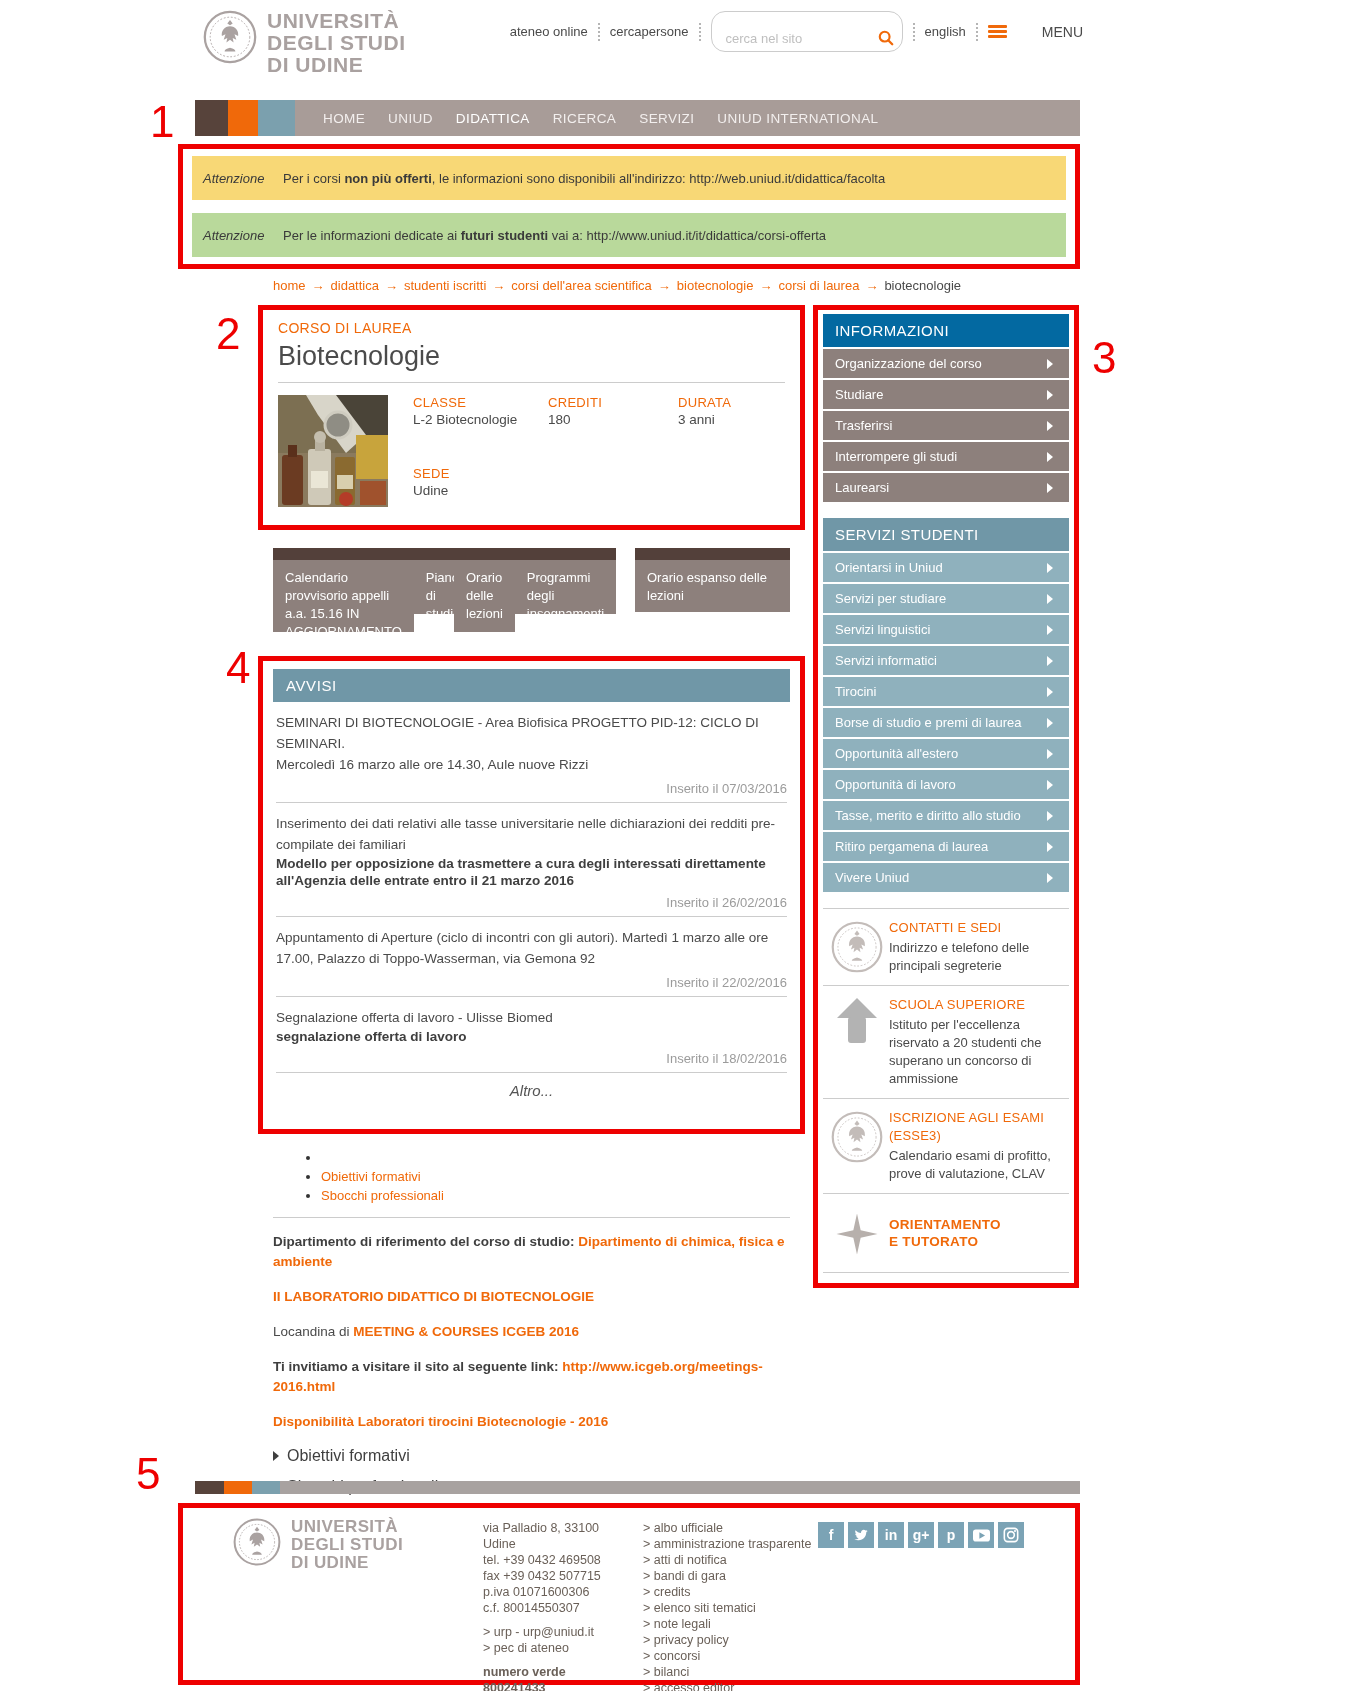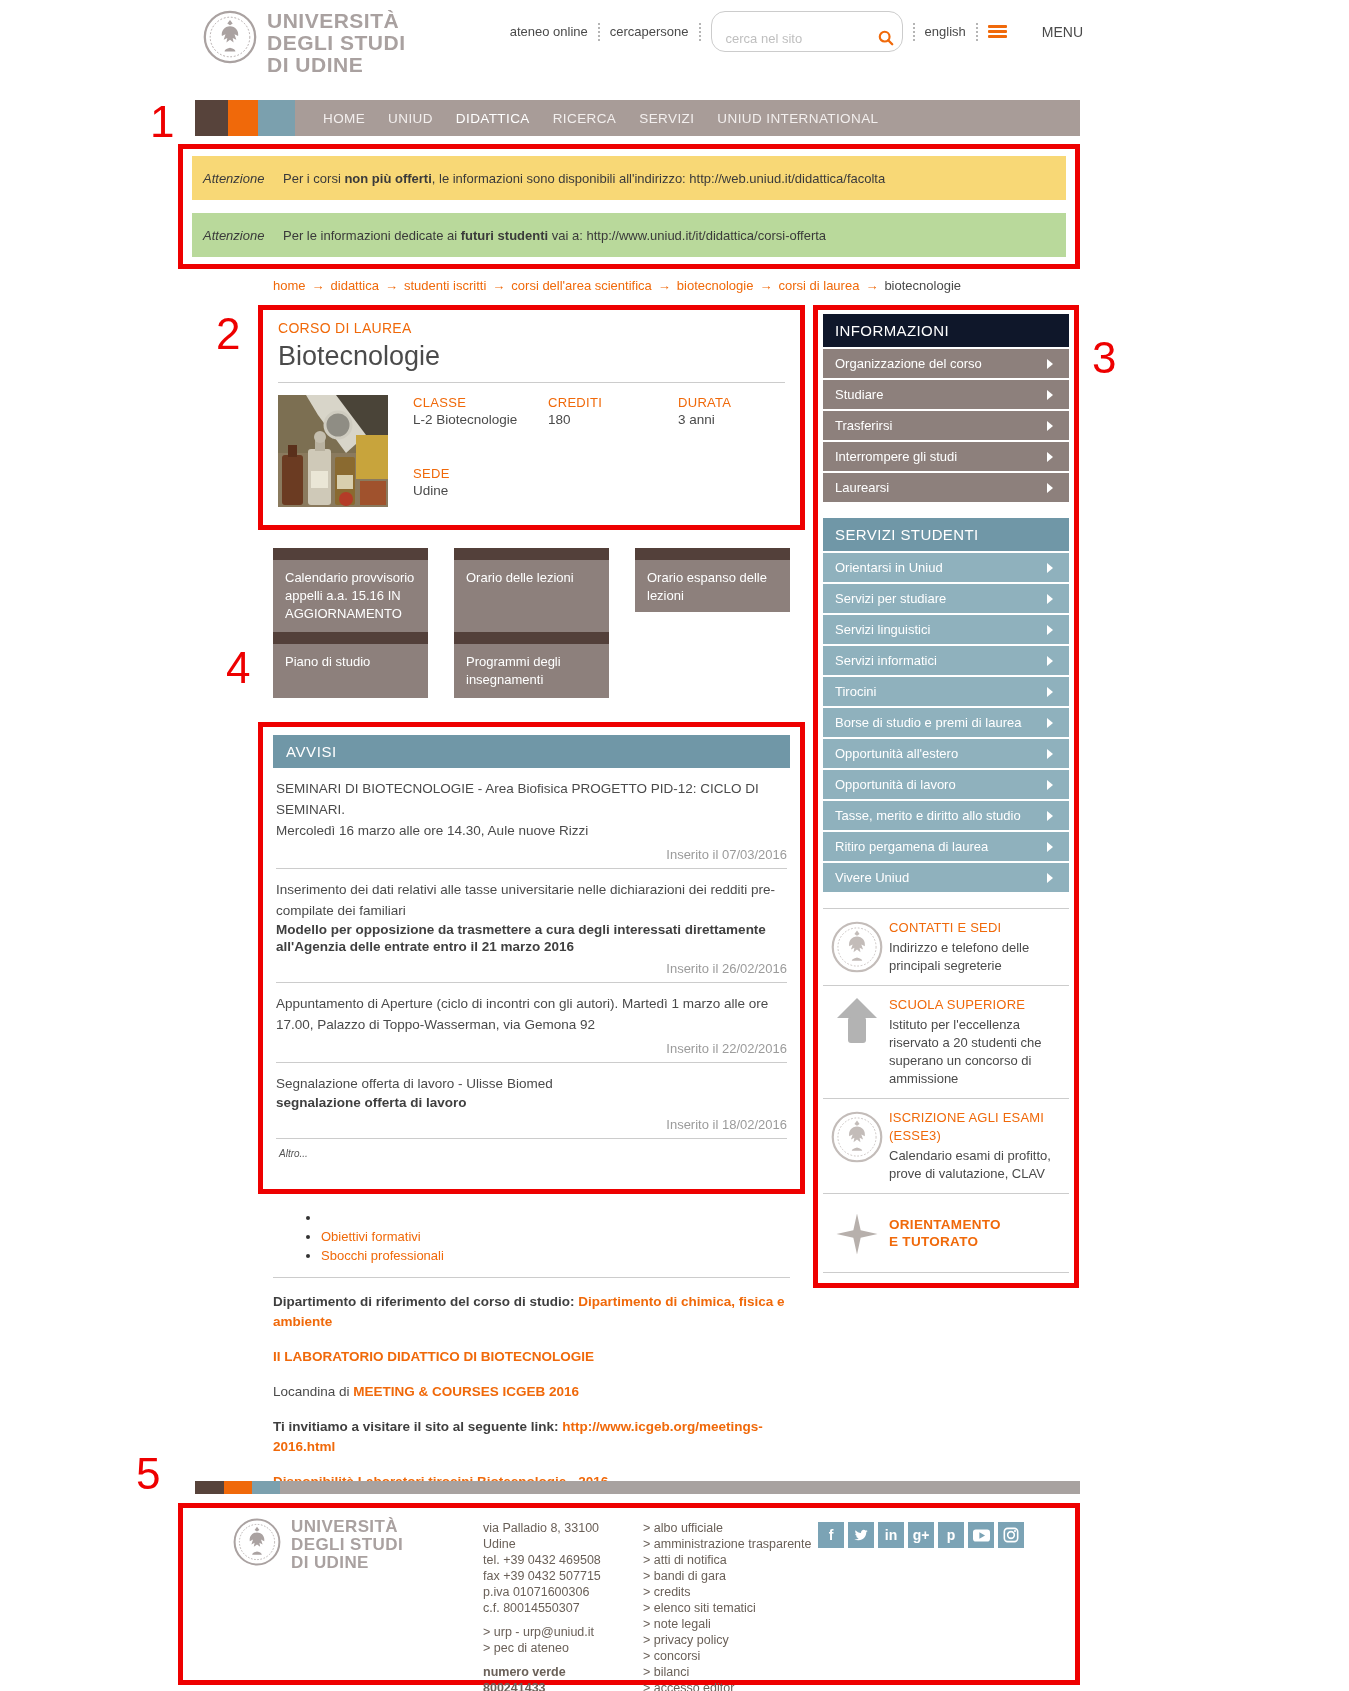--- a/index.html
+++ b/index.html
@@ -66,54 +66,54 @@
   .ctitle{font-size:27px;color:#4b4b4b;margin:5px 0 10px;}
   .rule{border:none;border-top:1px solid #ccc;margin:0;}
   .course-row{display:flex;margin-top:12px;}
   .photo{width:110px;height:112px;flex:none;}
   .fields{margin-left:25px;display:grid;grid-template-columns:135px 130px 140px;grid-row-gap:29px;}
   .fld .lab{color:#f0690a;font-size:13px;letter-spacing:.3px;}
   .fld .val{color:#4a4a4a;font-size:13.5px;margin-top:2px;}
 
   
   .tiles{margin:18px 0 0 15px;width:517px;display:flex;gap:26px;}
-  .tcol{width:155px;display:flex;flex-direction:column;}
+  .tcol{width:155px;display:flex;}
   .tile{cursor:pointer;}
   .tile .strip{height:12px;background:#53403a;}
   .tile .body{background:#8d807c;color:#fff;font-size:13px;line-height:18px;padding:9px 12px 10px;}
   .tile.h1 .body{height:53px;}
   .tile.h2 .body{height:35px;}
   .tile.h3 .body{height:33px;}
 
   
   .avvisi{box-sizing:border-box;width:547px;margin-top:24px;padding:8px 10px 20px;}
   .avvisi-bar{background:#7097a7;color:#fff;font-size:15px;letter-spacing:.6px;padding:8px 13px;}
   .news{padding:0 3px;}
   .nitem{padding:10px 0 6px;border-bottom:1px solid #ccc;}
   .nitem .t{font-size:13.5px;color:#4a4a4a;line-height:21px;cursor:pointer;}
   .nitem .t.b{font-weight:bold;line-height:17px;color:#3f3f3f;}
   .nitem .date{text-align:right;color:#9b9b9b;font-size:13px;margin-top:6px;}
-  .altro{font-style:italic;color:#555;font-size:10px;padding:9px 3px 10px;cursor:pointer;}
+  .altro{font-style:italic;color:#555;font-size:15px;padding:9px 3px 10px;cursor:pointer;text-align:center;}
 
   
   .blist{margin:16px 0 0 45px;padding-left:18px;font-size:13px;}
   .blist li{margin-bottom:4px;color:#333;}
   .blist a{color:#f0690a;text-decoration:none;}
   .lrule{margin:14px 0 0 15px;width:517px;border:none;border-top:1px solid #ccc;}
   .detail{margin:14px 0 0 15px;width:517px;font-size:13.5px;line-height:20px;}
   .detail p{margin:0 0 15px;}
   .detail .bk{font-weight:bold;color:#3f3f3f;}
   .detail a{color:#f0690a;font-weight:bold;text-decoration:none;}
   .acc{display:flex;align-items:center;gap:8px;font-size:16px;color:#3f3f3f;margin:0 0 13px 15px;cursor:pointer;}
   .tri-r{width:0;height:0;border-left:6px solid #3f3f3f;border-top:5px solid transparent;border-bottom:5px solid transparent;}
 
   
   .sbox{box-sizing:border-box;width:266px;padding:4px 5px 6px;}
   .shead{color:#fff;font-size:15px;letter-spacing:.4px;padding:8px 12px;margin-bottom:2px;}
-  .shead.brown{background:#0f172a;}
+  .shead.brown{background:#0369a1;}
   .shead.blue{background:#7097a7;}
   .sitem{color:#fff;font-size:13px;padding:7px 16px 7px 12px;margin-bottom:2px;display:flex;
          align-items:center;justify-content:space-between;cursor:pointer;}
   .sitem.brown{background:#8d807c;}
   .sitem.blue{background:#8fb1bd;}
   .wtri{width:0;height:0;border-left:6px solid #fff;border-top:5px solid transparent;border-bottom:5px solid transparent;flex:none;}
   .sgap{height:14px;}
   .scard{display:flex;padding:10px 2px;border-top:1px solid #ccc;align-items:flex-start;}
   .scard:first-of-type{border-top:none;}
   .scard .ic{width:64px;flex:none;display:flex;justify-content:center;padding-top:2px;}

